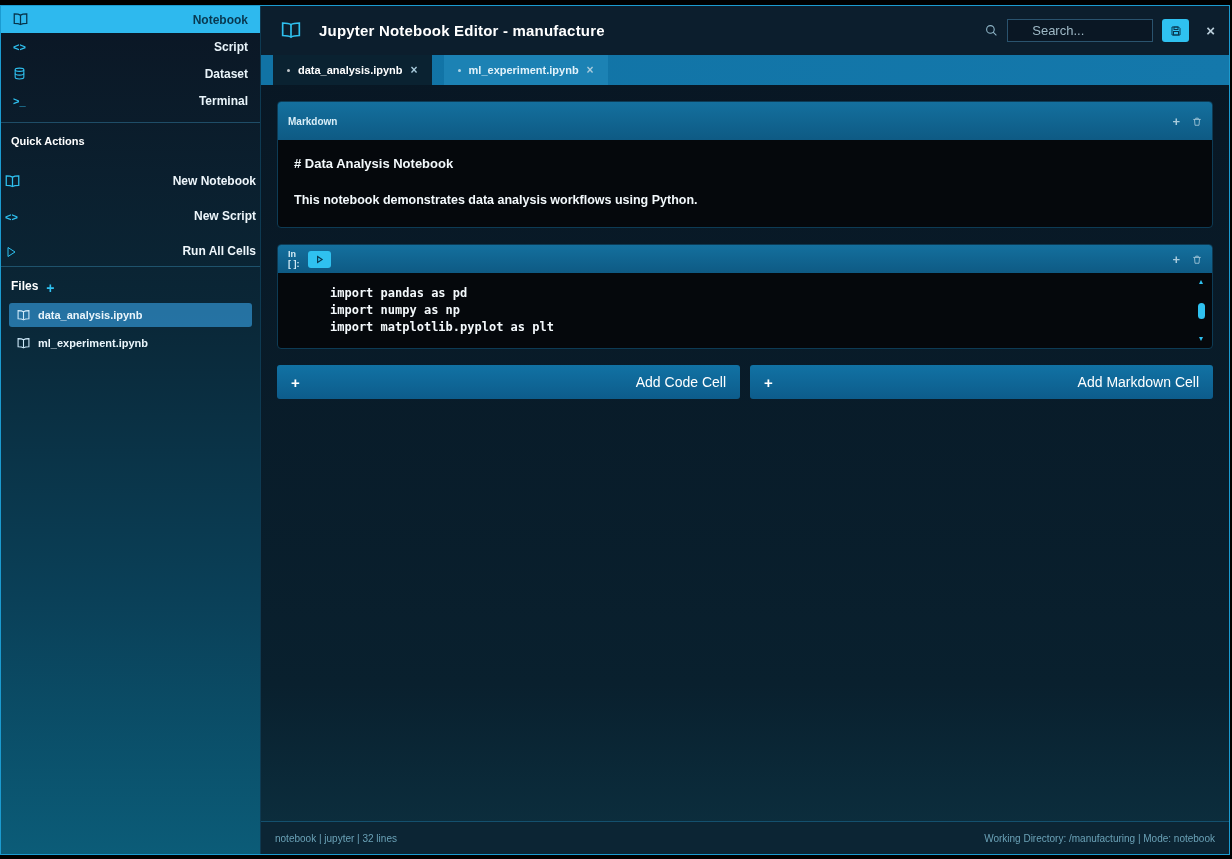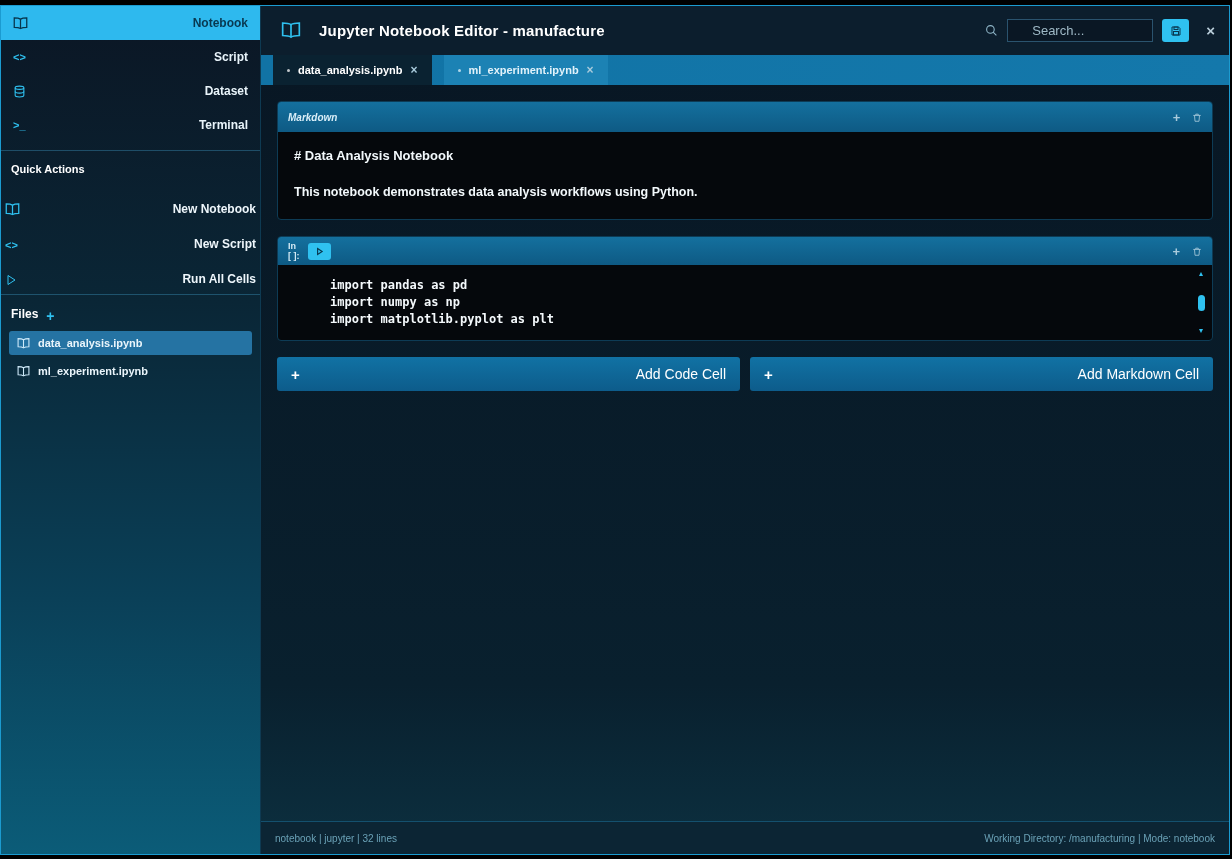--- a/index.html
+++ b/index.html
@@ -19,21 +19,21 @@
 
   
   .sidebar {
     flex: 0 0 260px; width: 260px;
     background: linear-gradient(180deg, #0b1624 0%, #0a2636 35%, #0a4058 70%, #0b5c78 100%);
     border-right: 1px solid #0e3a52;
     display: flex; flex-direction: column;
     color: #eef6fb;
   }
   .sidebar-title { font-size: 11px; font-weight: bold; padding: 9px 10px 12px; color: #ffffff; }
-  .mode-item { display: flex; align-items: center; height: 34px; padding: 0 12px; cursor: pointer; }
+  .mode-item { display: flex; align-items: center; height: 27px; padding: 0 12px; cursor: pointer; }
   .mode-icon { width: 22px; color: #2fc1f0; font-size: 11px; font-weight: bold; display: flex; align-items: center; }
   .mode-label { margin-left: auto; font-size: 12px; font-weight: bold; color: #e9f4fa; }
   .mode-item.active { background: #2eb9ee; }
   .mode-item.active .mode-icon { color: #07344b; }
   .mode-item.active .mode-label { color: #083850; }
   .side-divider { border-top: 1px solid rgba(68,170,215,0.35); margin: 8px 0 0; }
   .section-title { font-size: 11px; font-weight: bold; padding: 12px 10px 6px; color: #ffffff; }
   .qa-item { display: flex; align-items: flex-end; height: 35px; padding: 0 4px; cursor: pointer; }
   .qa-icon { color: #2fc1f0; font-size: 11px; font-weight: bold; display: flex; align-items: center; }
   .qa-label { margin-left: auto; font-size: 12px; font-weight: bold; color: #eef6fb; }
@@ -60,21 +60,21 @@
 
   .tab-bar { height: 30px; background: linear-gradient(90deg, #1173a5, #1478ab); display: flex; align-items: stretch; padding-left: 12px; }
   .tab { display: flex; align-items: center; gap: 8px; padding: 0 14px; min-width: 150px; font-size: 11px; font-weight: bold; color: #e2f2fa; cursor: pointer; margin-right: 12px; background: #1c82b4; }
   .tab.active { background: #0a2231; color: #ffffff; }
   .tab-dot { width: 3px; height: 3px; border-radius: 50%; background: currentColor; opacity: .75; }
   .tab-close { margin-left: auto; color: #a9cbdc; font-size: 12px; cursor: pointer; }
 
   .content { flex: 1; padding: 16px; position: relative; overflow: hidden; }
   .cell { border-radius: 4px; border: 1px solid #0d3b55; background: #05080c; overflow: hidden; margin-bottom: 16px; }
   .cell-header { background: linear-gradient(180deg, #14709e, #0e5a84); display: flex; align-items: center; padding: 0 10px; }
-  .md-header { height: 30px; font-style: italic; }
+  .md-header { height: 38px; }
   .code-header { height: 28px; }
   .cell-header-label { font-size: 10px; font-weight: bold; color: #d9eef8; }
   .cell-actions { margin-left: auto; display: flex; align-items: center; gap: 12px; color: #a9cbdc; }
   .cell-plus { font-size: 13px; font-weight: bold; cursor: pointer; color: #a9cbdc; }
   .trash-icon { display: flex; align-items: center; cursor: pointer; }
   .md-body { padding: 16px 16px 20px; color: #f3f9fc; }
   .md-heading { font-size: 13px; font-weight: bold; margin-bottom: 22px; }
   .md-para { font-size: 12.5px; font-weight: bold; }
   .prompt { display: flex; flex-direction: column; font-size: 9px; line-height: 10px; font-weight: bold; color: #d5ebf5; }
   .run-btn { width: 23px; height: 17px; background: #2fc1f0; border: none; border-radius: 3px; margin-left: 8px; display: flex; align-items: center; justify-content: center; cursor: pointer; }

